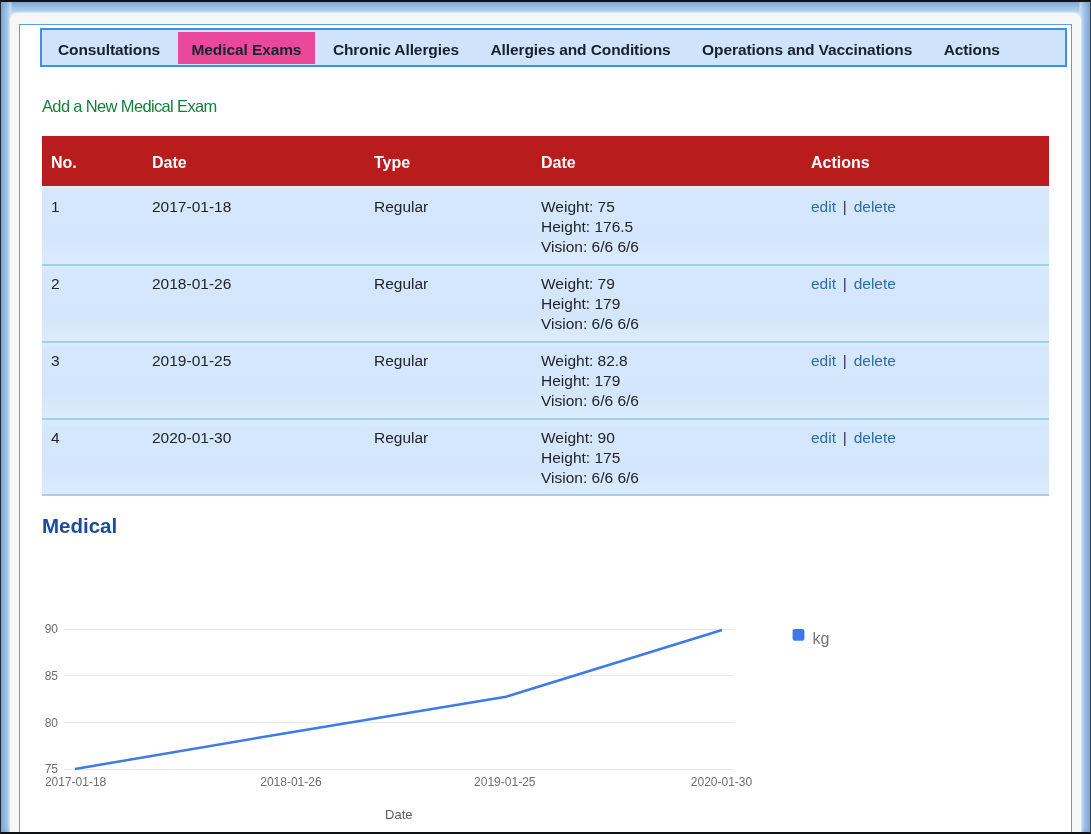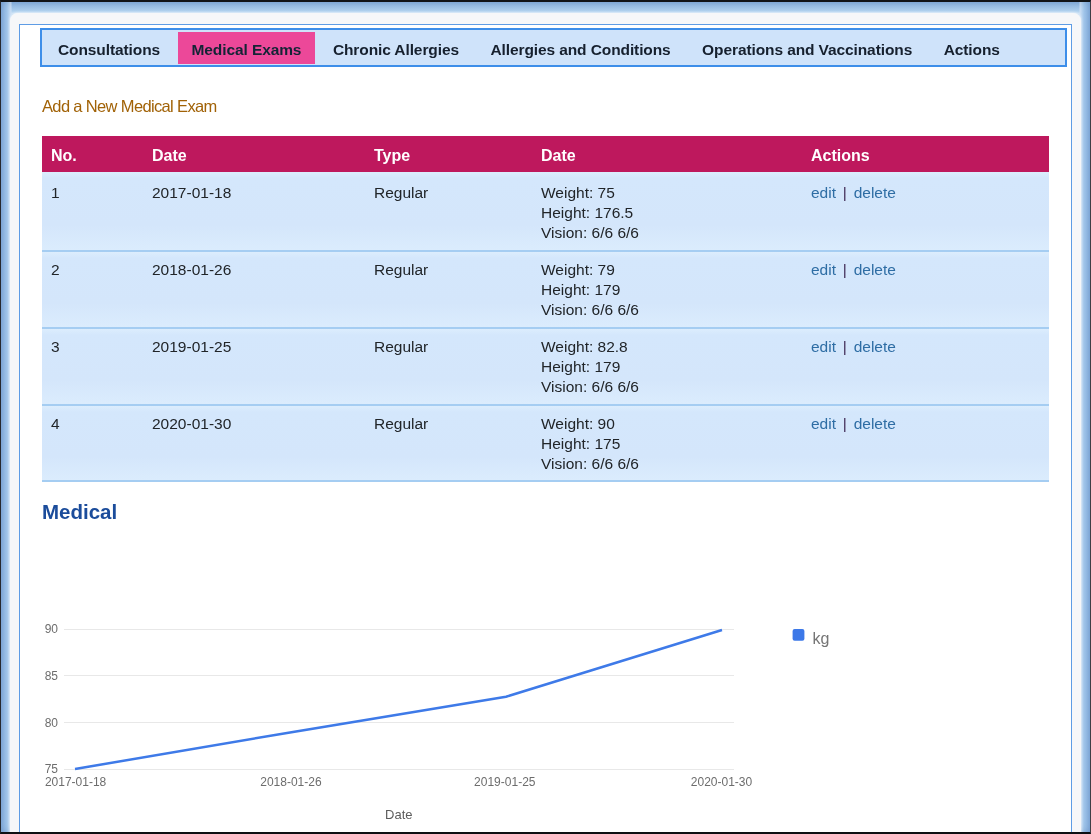--- a/index.html
+++ b/index.html
@@ -55,41 +55,41 @@
   white-space:nowrap;
 }
 ul.tabs li.active { background:#ec4899; color:#132435; }
 .content { padding:0 22px; position:relative; }
 a.add {
   display:inline-block;
   margin-top:29px;
   font-size:16.5px;
   line-height:21px;
   letter-spacing:-0.65px;
-  color:#a16207;
+  color:#15803d;
   text-decoration:none;
 }
 h2.pme {
   margin-top:14px;
   font-size:20.5px;
   line-height:25px;
   color:#1b4c9b;
 }
 table.exams {
   width:100%;
   border-collapse:collapse;
   margin-top:19px;
   table-layout:fixed;
 }
 table.exams th {
-  background:#be185d;
+  background:#b91c1c;
   color:#ffffff;
   font-size:16px;
   text-align:left;
-  height:36px;
+  height:50px;
   padding:3px 9px 0 9px;
   font-weight:bold;
 }
 table.exams td {
   background:linear-gradient(180deg,#dcedfd 0px,#d4e7fc 6px,#d4e6fb 68%,#dbecfd 100%);
   font-size:15.5px;
   line-height:20px;
   color:#212529;
   vertical-align:top;
   padding:8.5px 9px 6.5px 9px;

